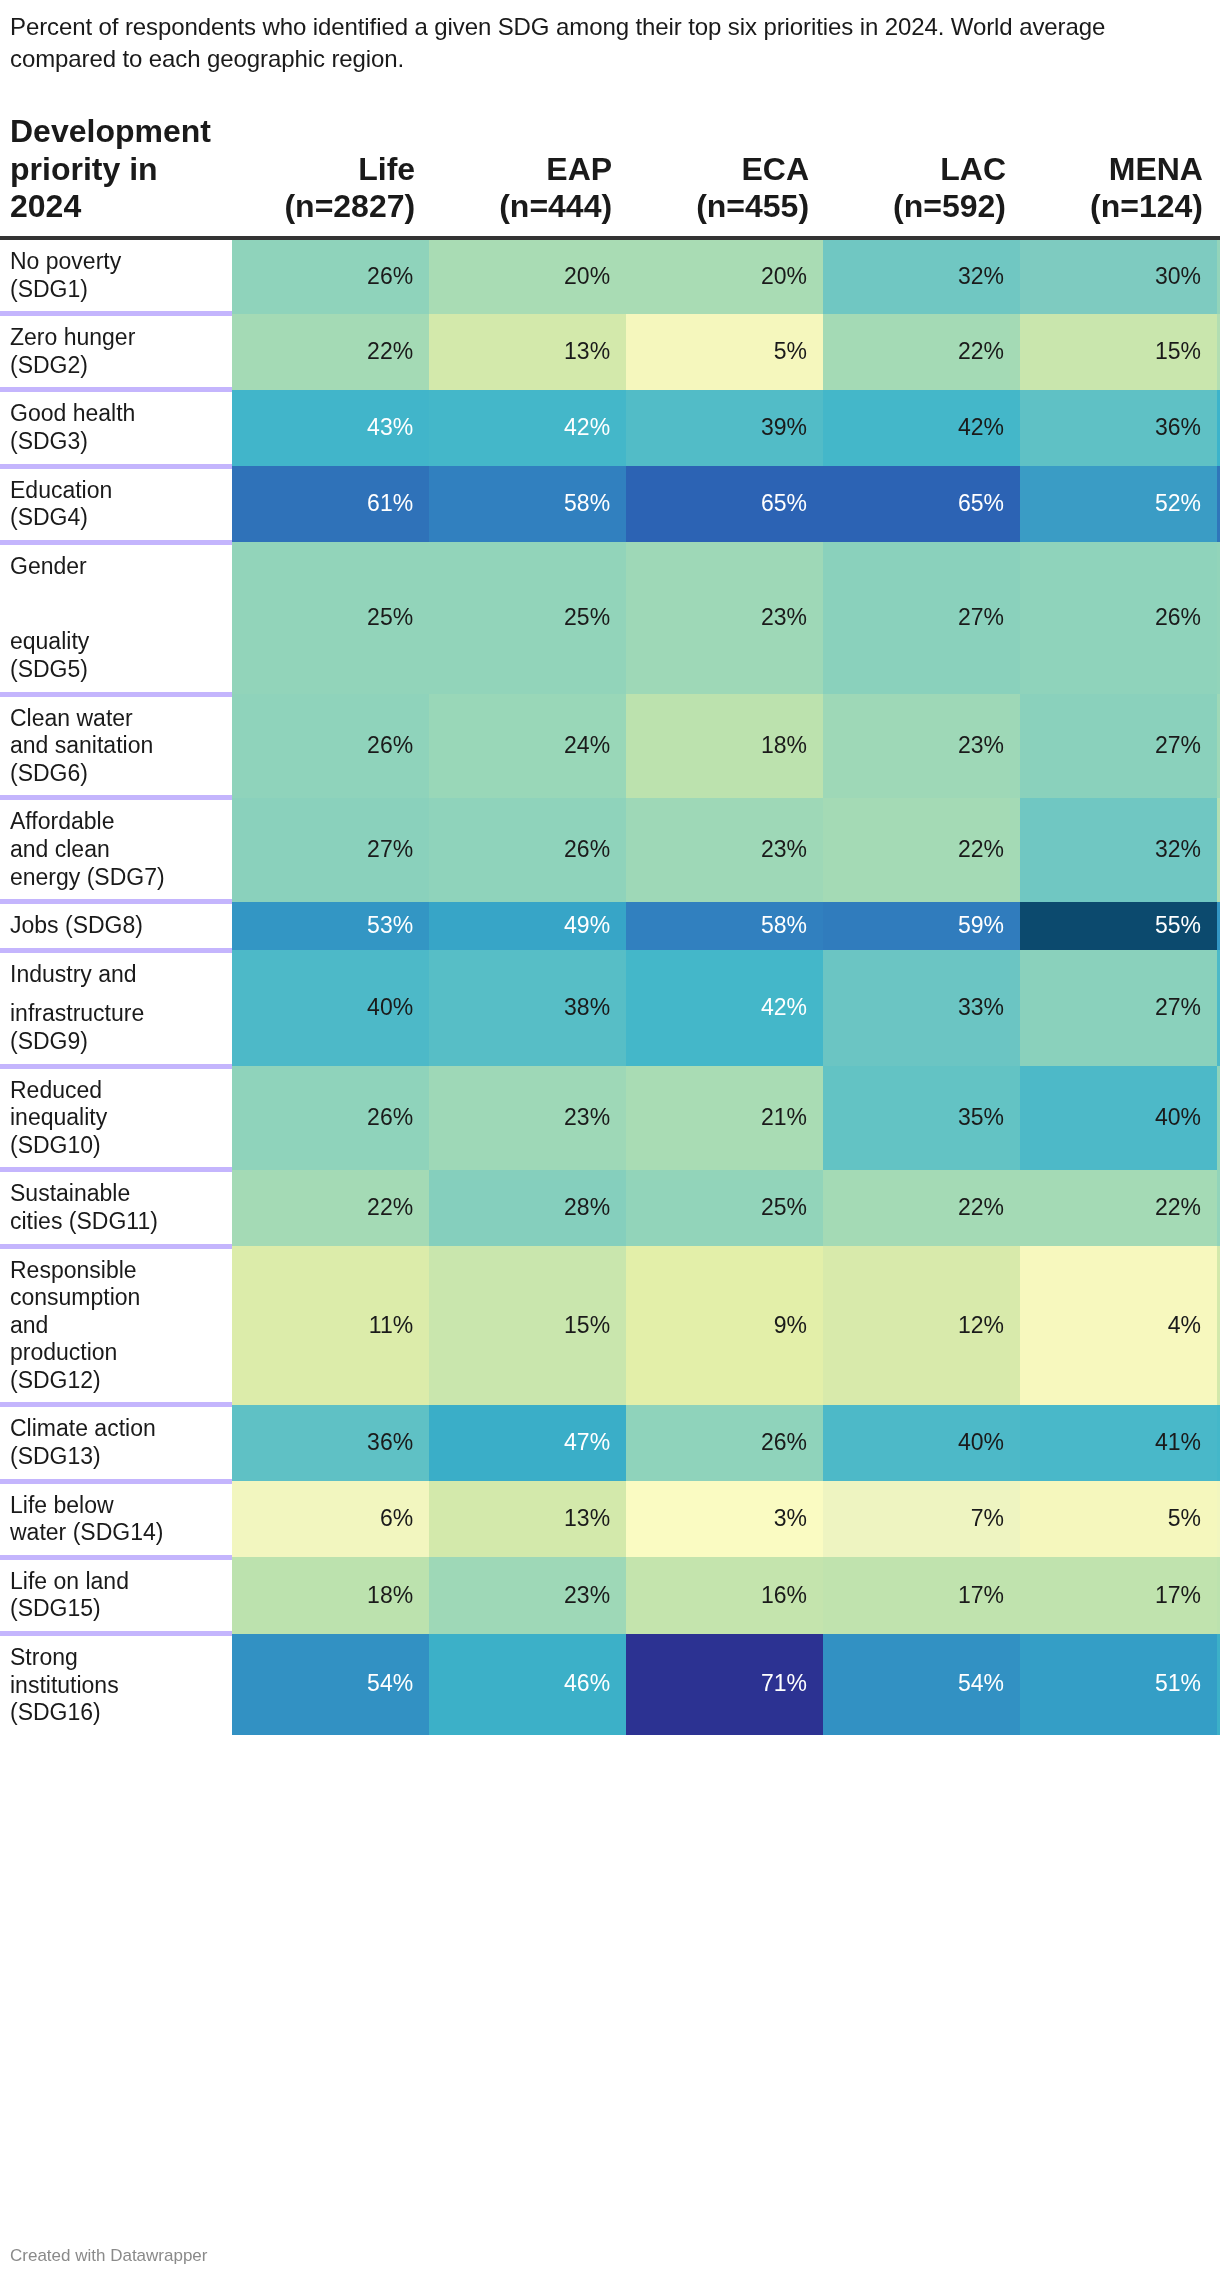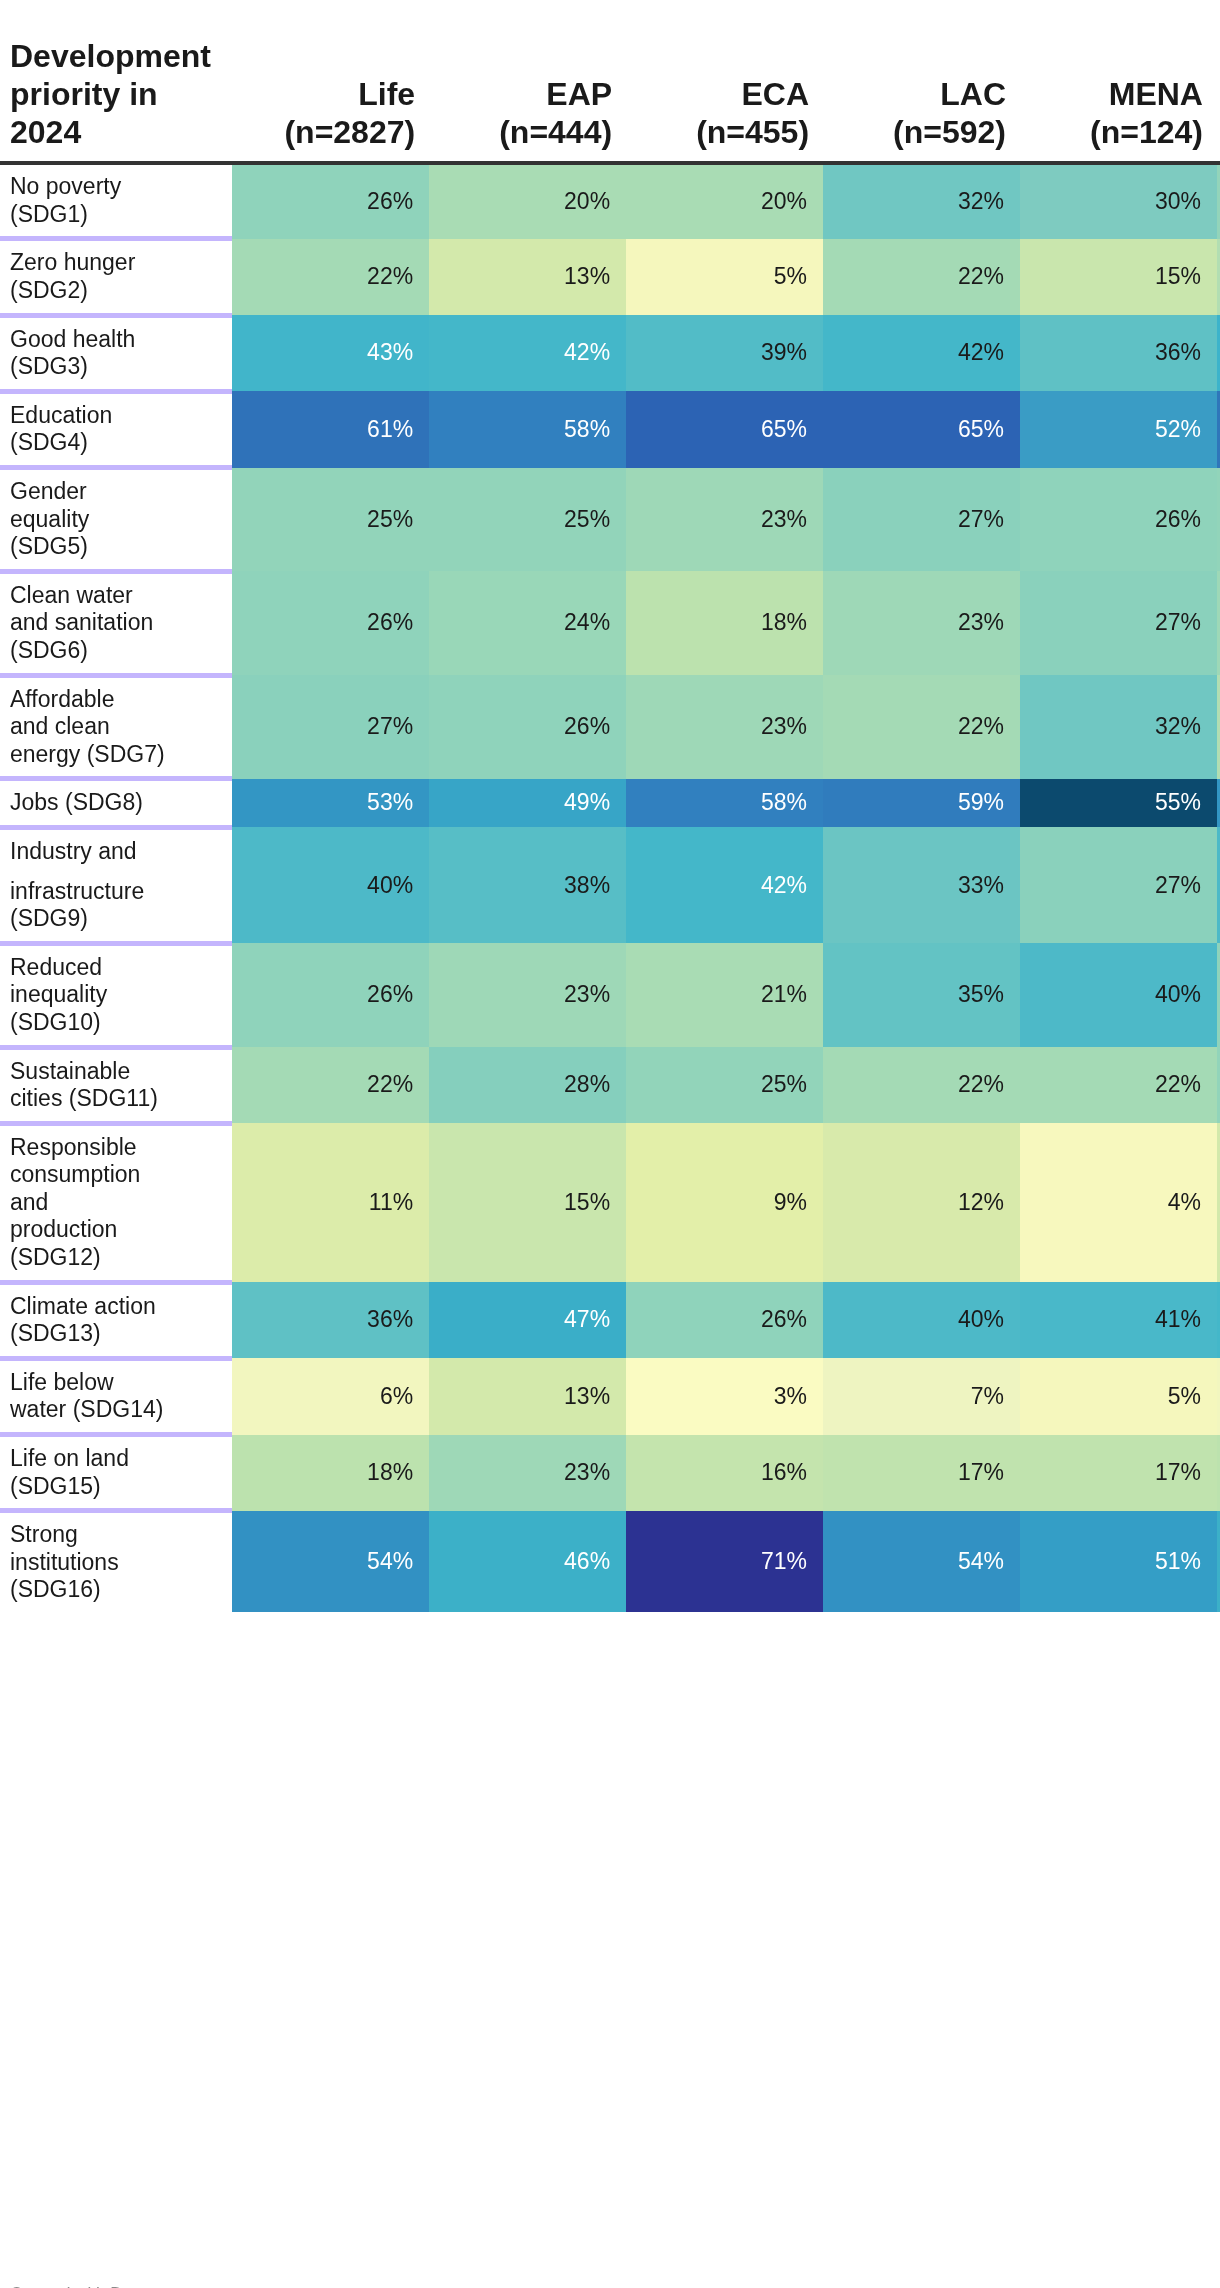--- a/index.html
+++ b/index.html
@@ -94,20 +94,21 @@
     bottom: 22px;
     font-size: 17px;
     color: #8a8a8a;
   }
 </style>
 </head>
 <body>
 
 <div class="page">
 
+  <div class="subtitle">Percent of respondents who identified a given SDG among their top six priorities in 2024. World average compared to each geographic region.</div>
 
   <div class="table-wrap">
     <table class="heatmap">
       <colgroup>
         <col class="c-label">
         <col class="c-data">
           <col class="c-data">
           <col class="c-data">
         <col class="c-data">
           <col class="c-data">
@@ -191,21 +192,21 @@
             <td class="val light" style="background: rgb(47, 114, 185);">61%</td>
             <td class="val light" style="background: rgb(49, 128, 191);">58%</td>
             <td class="val light" style="background: rgb(44, 99, 180);">65%</td>
             <td class="val light" style="background: rgb(44, 99, 180);">65%</td>
             <td class="val light" style="background: rgb(58, 156, 197);">52%</td>
             <td class="val light" style="background: rgb(47, 118, 186);">5</td>
           </tr>
           <tr>
             <td class="lbl">
               <span style="display: block;">Gender</span>
-              <span style="display: block;">equality</span>
+              <span style="display: block; margin-top: 48px;">equality</span>
               <span style="display: block;">(SDG5)</span>
             </td>
             <td class="val" style="background: rgb(146, 212, 186);">25%</td>
             <td class="val" style="background: rgb(146, 212, 186);">25%</td>
             <td class="val" style="background: rgb(158, 216, 183);">23%</td>
             <td class="val" style="background: rgb(138, 209, 188);">27%</td>
             <td class="val" style="background: rgb(143, 211, 187);">26%</td>
             <td class="val" style="background: rgb(146, 212, 186);">2</td>
           </tr>
           <tr>

